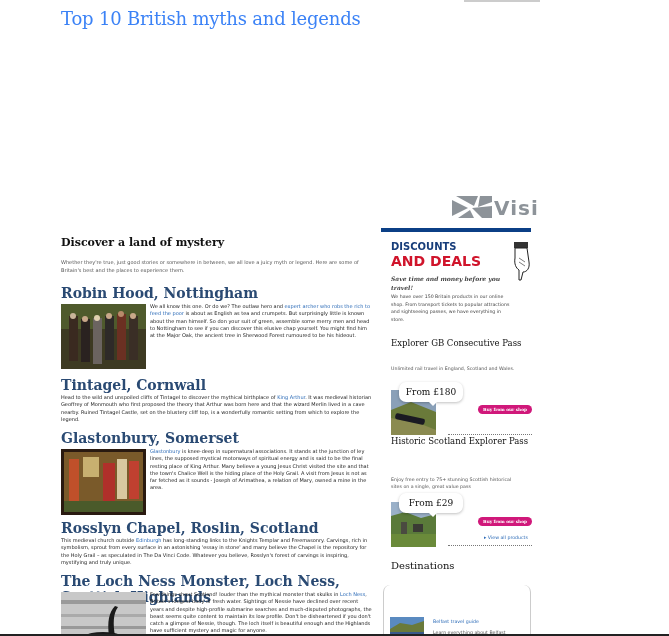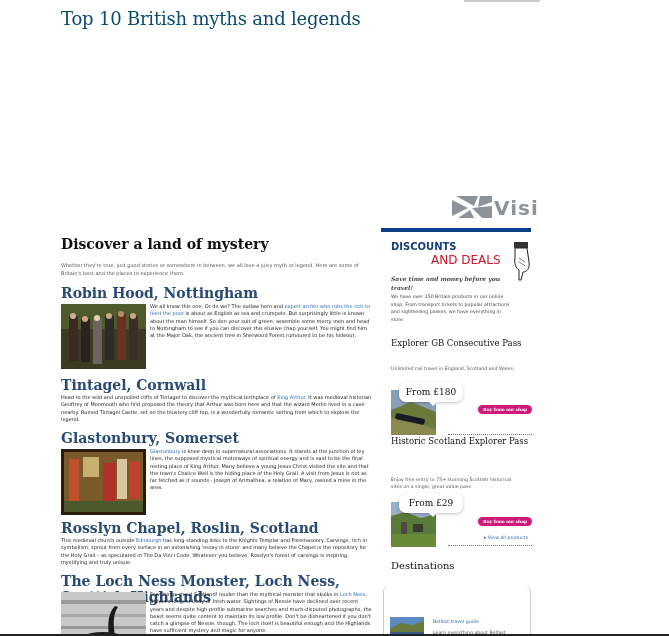--- a/index.html
+++ b/index.html
@@ -1,37 +1,37 @@
 <!DOCTYPE html>
 <html><head>
 <meta charset="utf-8">
 <style>
   * { box-sizing: border-box; margin: 0; padding: 0; }
   html, body { width: 669px; height: 636px; overflow: hidden; background: #fff; }
   body { position: relative; font-family: "DejaVu Sans", sans-serif; color: #222; }
   .topbar { position: absolute; left: 464px; top: 0; width: 76px; height: 2px; background: #ccc; }
-  .page-title { position: absolute; left: 61px; top: 8px; font-family: "DejaVu Serif", serif; font-size: 18px; color: #0c4a6e; font-weight: normal; letter-spacing: -0.2px; }
+  .page-title { position: absolute; left: 61px; top: 8px; font-family: "DejaVu Serif", serif; font-size: 18px; color: #3b82f6; font-weight: normal; letter-spacing: -0.2px; }
   .banner-logo { position: absolute; left: 452px; top: 196px; width: 90px; height: 24px; overflow: hidden; }
   .banner-logo .flag { position: absolute; left: 0; top: 0; width: 40px; height: 22px; }
   .banner-logo .visi { position: absolute; left: 42px; top: 0; font-family: "DejaVu Sans", sans-serif; font-weight: bold; font-size: 20px; color: #8d9399; letter-spacing: 1px; }
 
   .main { position: absolute; left: 61px; top: 236px; width: 312px; }
-  .intro-h { font-family: "DejaVu Serif", serif; font-size: 14px; color: #111; margin-top: 0; }
+  .intro-h { font-family: "DejaVu Serif", serif; font-size: 11px; color: #111; margin-top: 0; }
   .intro-p { font-size: 5px; color: #555; line-height: 7.5px; margin-top: 10px; }
   .sec-h { font-family: "DejaVu Serif", serif; font-size: 14px; color: #2a4a73; }
   .p { font-size: 5px; line-height: 7.3px; color: #222; }
   .p a { color: #2c6bb7; text-decoration: none; }
   .thumb { position: absolute; left: 0; width: 85px; }
   .sec { position: absolute; left: 0; width: 312px; }
   .side-p { position: absolute; left: 89px; width: 223px; }
 
   .sidebar { position: absolute; left: 381px; top: 228px; width: 150px; }
   .side-topbar { height: 4px; background: #0b3f86; width: 150px; }
   .dd-title1 { position: absolute; left: 10px; top: 13px; font-family: "DejaVu Sans", sans-serif; font-weight: bold; font-size: 10px; color: #173d7a; }
-  .dd-title2 { position: absolute; left: 10px; top: 25px; font-family: "DejaVu Sans", sans-serif; font-weight: normal; font-size: 12px; color: #d0142b; margin-left: 40px; }
+  .dd-title2 { position: absolute; left: 10px; top: 25px; font-family: "DejaVu Sans", sans-serif; font-weight: bold; font-size: 14px; color: #d0142b; }
   .hand { position: absolute; left: 130px; top: 14px; width: 22px; height: 40px; }
   .tagline { position: absolute; left: 10px; top: 46px; width: 115px; font-family: "DejaVu Serif", serif; font-style: italic; font-weight: bold; font-size: 6px; line-height: 9px; color: #444; }
   .dd-p { position: absolute; left: 10px; top: 65px; width: 120px; font-size: 4.7px; line-height: 7.5px; color: #444; }
   .prod-h { position: absolute; left: 10px; width: 140px; font-family: "DejaVu Serif", serif; font-size: 8.5px; line-height: 9.5px; color: #111; }
   .prod-p { position: absolute; left: 10px; width: 130px; font-size: 4.7px; line-height: 7px; color: #555; }
   .prod-img { position: absolute; left: 10px; width: 45px; height: 45px; }
   .price { position: absolute; left: 18px; width: 64px; height: 20px; background: #fff; border-radius: 7px; box-shadow: 0 1px 3px rgba(0,0,0,0.25); font-family: "DejaVu Serif", serif; font-size: 9px; line-height: 20px; text-align: center; color: #111; }
   .price:after { content: ""; position: absolute; left: 30px; bottom: -4px; border-left: 4px solid transparent; border-right: 4px solid transparent; border-top: 4px solid #fff; }
   .buy-btn { position: absolute; left: 97px; width: 54px; height: 9px; background: #d0187a; border-radius: 5px; color: #fff; font-family: "DejaVu Serif", serif; font-weight: bold; font-size: 4.2px; line-height: 9px; text-align: center; }
   .dots { position: absolute; left: 67px; width: 84px; border-top: 1px dotted #777; }

